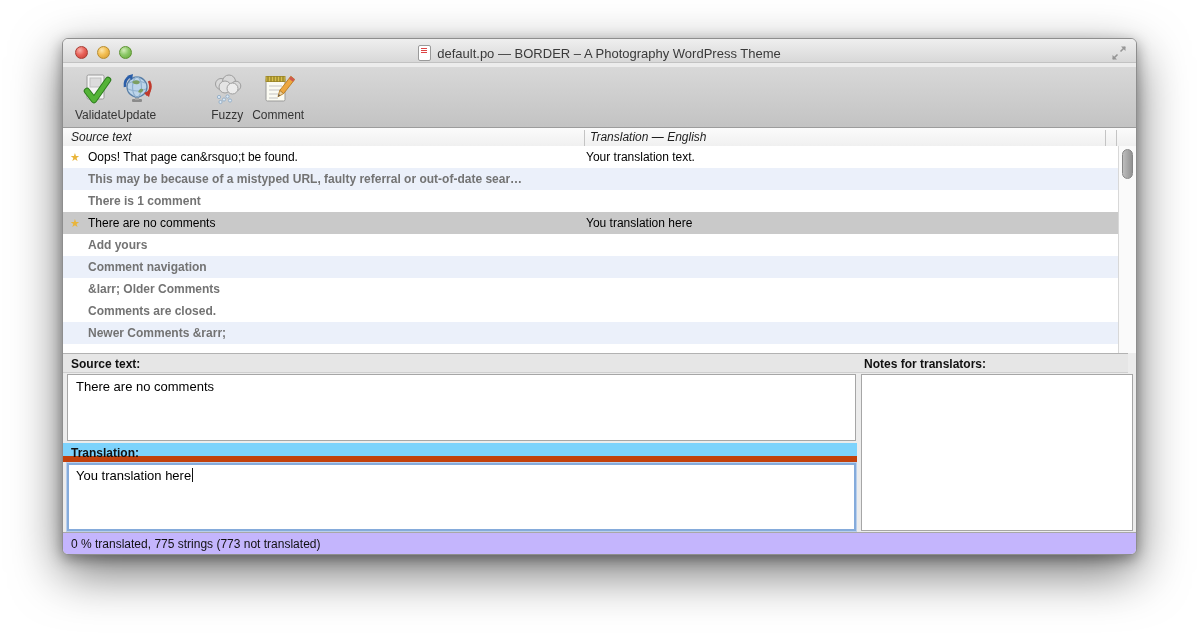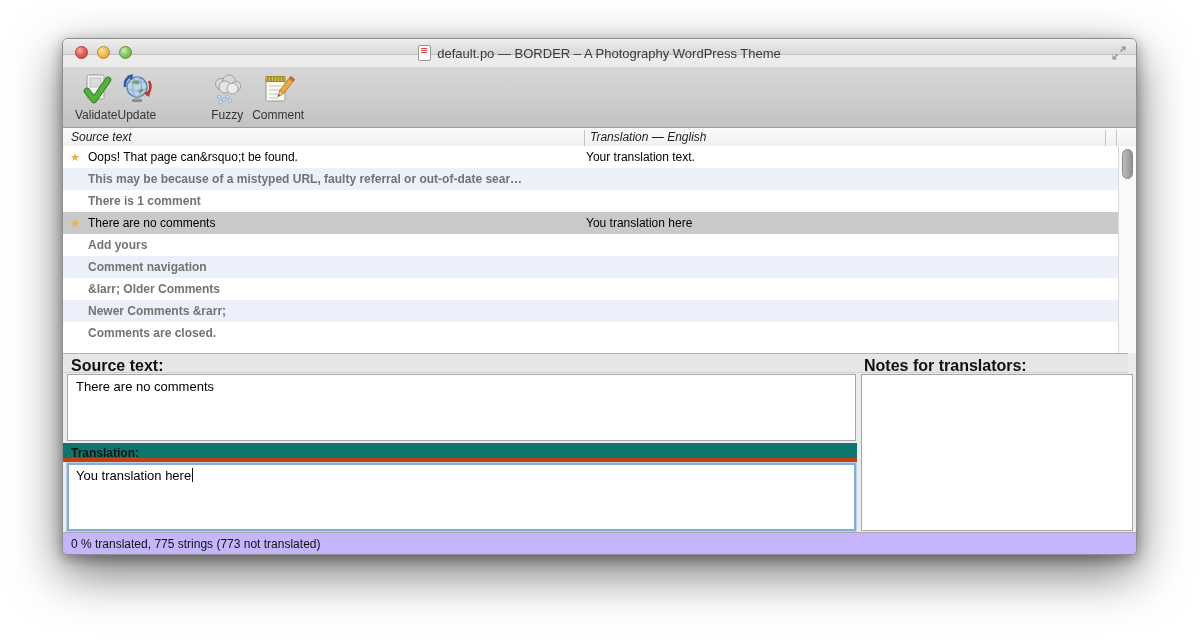--- a/index.html
+++ b/index.html
@@ -8,21 +8,21 @@
   .window {
     position:absolute; left:62px; top:38px; width:1075px; height:517px;
     border-radius:6px; background:#ececec;
     box-shadow: 0 18px 50px rgba(0,0,0,0.55), 0 4px 14px rgba(0,0,0,0.35);
     overflow:hidden;
     border:1px solid #8e8e8e;
   }
 
   
   .titlebar {
-    position:absolute; left:0; top:0; right:0; height:16px;
+    position:absolute; left:0; top:0; right:0; height:24px;
     background:linear-gradient(#efefef,#d8d8d8);
     border-bottom:1px solid #c2c2c2;
   }
   .traffic { position:absolute; top:7px; width:13px; height:13px; border-radius:50%; }
   .tl-red   { left:12px;  background:radial-gradient(circle at 35% 30%, #f8b0aa, #e9635a 45%, #c23b31); border:1px solid #a83c33; }
   .tl-yellow{ left:34px;  background:radial-gradient(circle at 35% 30%, #fce6ad, #f3bf53 45%, #d1962f); border:1px solid #b88c2e; }
   .tl-green { left:56px;  background:radial-gradient(circle at 35% 30%, #d3ecb9, #8cc868 45%, #62a635); border:1px solid #5d9331; }
   .title-wrap {
     position:absolute; left:0; right:0; top:0; height:28px;
     display:flex; align-items:center; justify-content:center; gap:6px;
@@ -80,33 +80,33 @@
   }
   .scroll-thumb {
     position:absolute; left:3px; top:3px; width:11px; height:30px; border-radius:6px;
     background:linear-gradient(90deg,#bdbdbd,#929292); border:1px solid #878787;
   }
 
   
   .label-bar {
     position:absolute; left:0; top:314px; right:8px; height:20px;
     background:#e6e6e6; border-top:1px solid #b2b2b2; border-bottom:1px solid #cfcfcf;
-    font-size:16px; font-weight:bold; color:#111;
+    font-size:12px; font-weight:bold; color:#111;
   }
   .label-bar .lb-src { position:absolute; left:8px; top:3px; }
   .label-bar .lb-notes { position:absolute; left:801px; top:3px; }
 
   .source-box {
     position:absolute; left:4px; top:335px; width:789px; height:67px;
     background:#fff; border:1px solid #a6a6a6;
     font-size:13px; color:#000; padding:4px 8px;
   }
   .trans-bar {
     position:absolute; left:0; top:404px; width:794px; height:19px;
-    background:#0f766e; border-bottom:4px solid #c2410c;
+    background:#7dd3fc; border-bottom:6px solid #c2410c;
     font-size:12px; font-weight:bold; color:#111;
   }
   .trans-bar .lb-trans { position:absolute; left:8px; top:3px; }
   .trans-box {
     position:absolute; left:4px; top:424px; width:789px; height:68px;
     background:#fff; border:2px solid #85abdb; outline:1px solid #b9cfec;
     font-size:13px; color:#000; padding:3px 7px;
   }
   .caret { display:inline-block; width:1px; height:14px; background:#111; vertical-align:-2px; margin-left:1px; }
   .notes-box {
@@ -248,28 +248,28 @@
       <div class="trow alt unt">
         <span class="star"></span>
         <span class="src">Comment navigation</span>
         <span class="trn"></span>
       </div>
       <div class="trow unt">
         <span class="star"></span>
         <span class="src">&amp;larr; Older Comments</span>
         <span class="trn"></span>
       </div>
+      <div class="trow unt">
+        <span class="star"></span>
+        <span class="src">Comments are closed.</span>
+        <span class="trn"></span>
+      </div>
       <div class="trow alt unt">
         <span class="star"></span>
         <span class="src">Newer Comments &amp;rarr;</span>
-        <span class="trn"></span>
-      </div>
-      <div class="trow unt">
-        <span class="star"></span>
-        <span class="src">Comments are closed.</span>
         <span class="trn"></span>
       </div>
     </div>
 
   <div class="scroll-track">
     <div class="scroll-thumb"></div>
   </div>
 
   <div class="label-bar">
     <span class="lb-src">Source text:</span>

